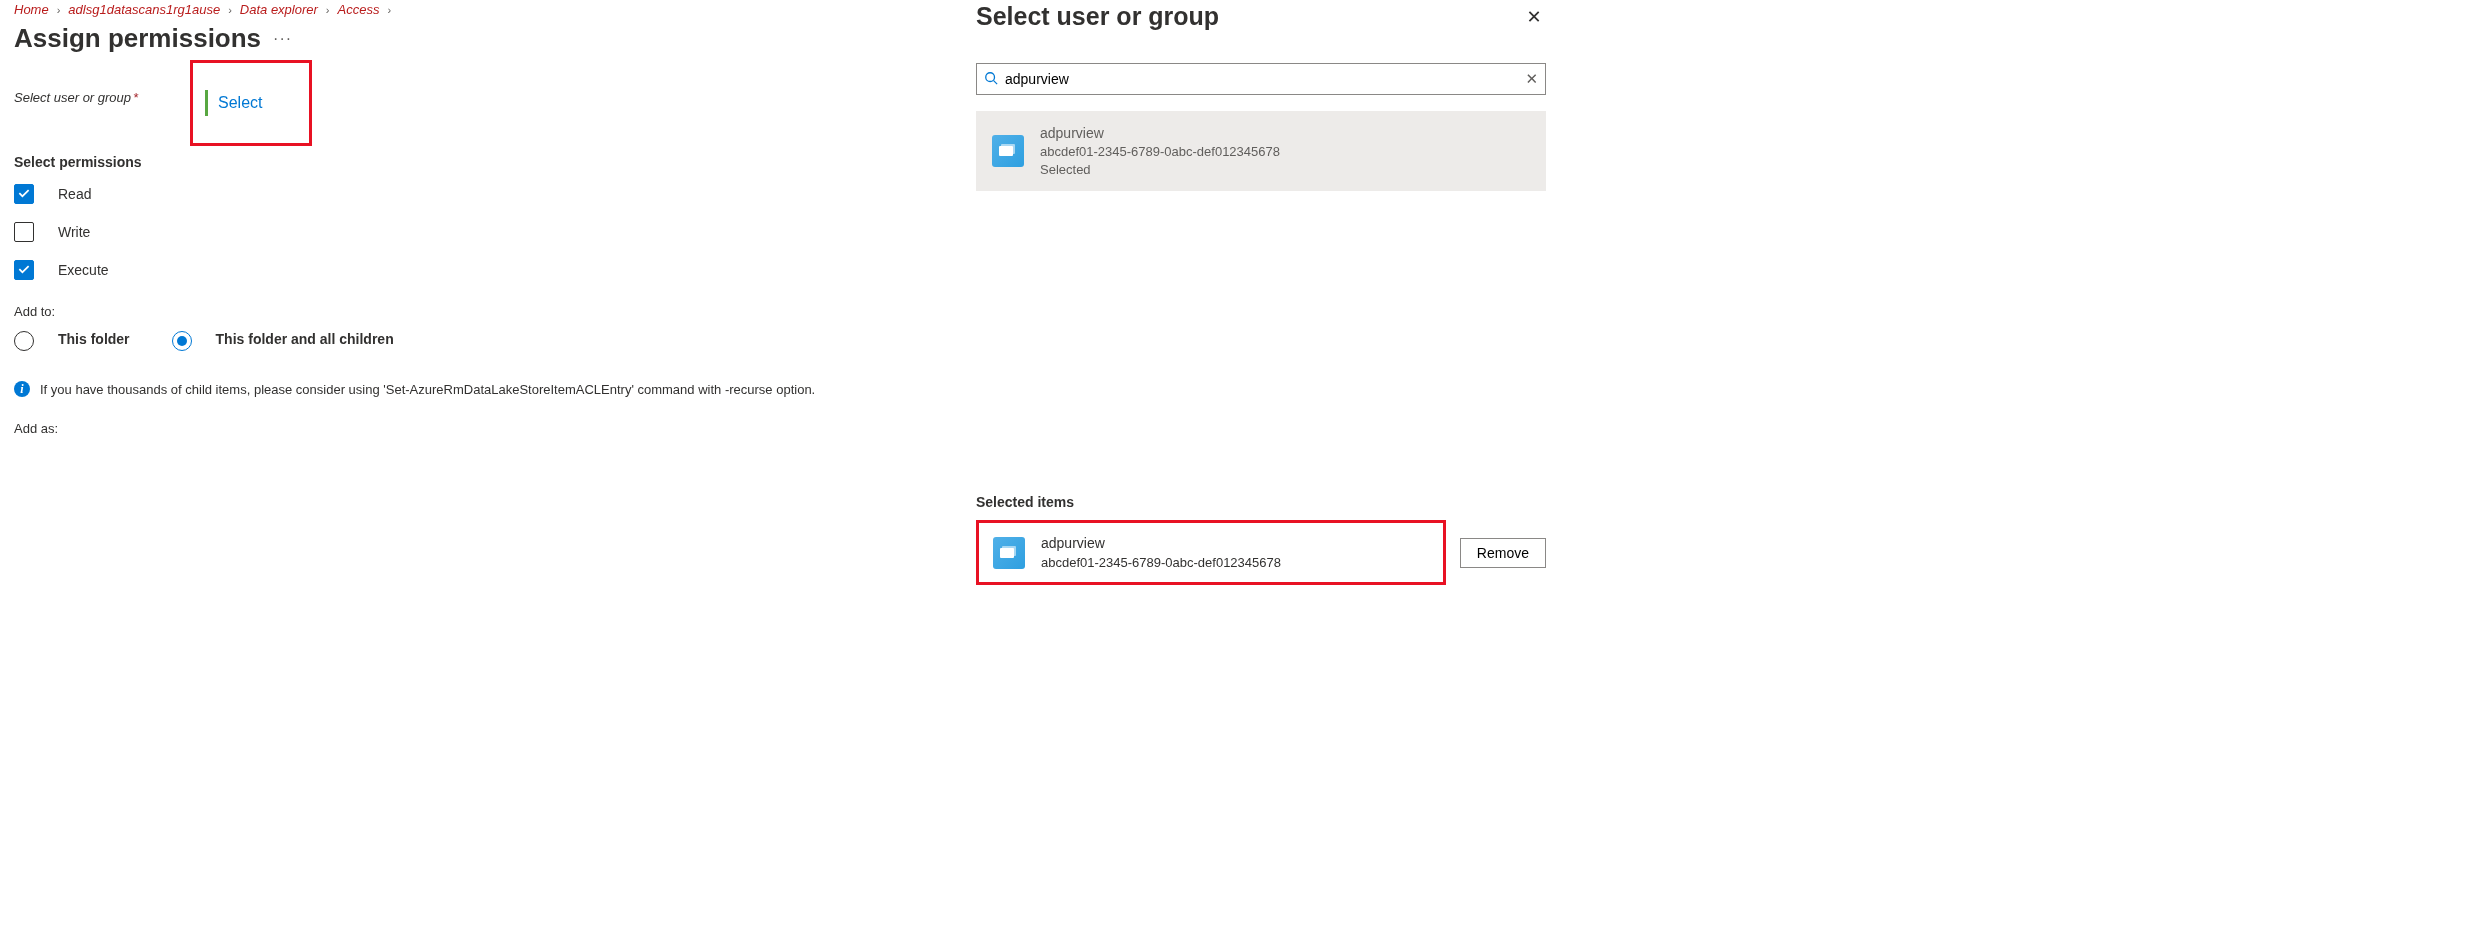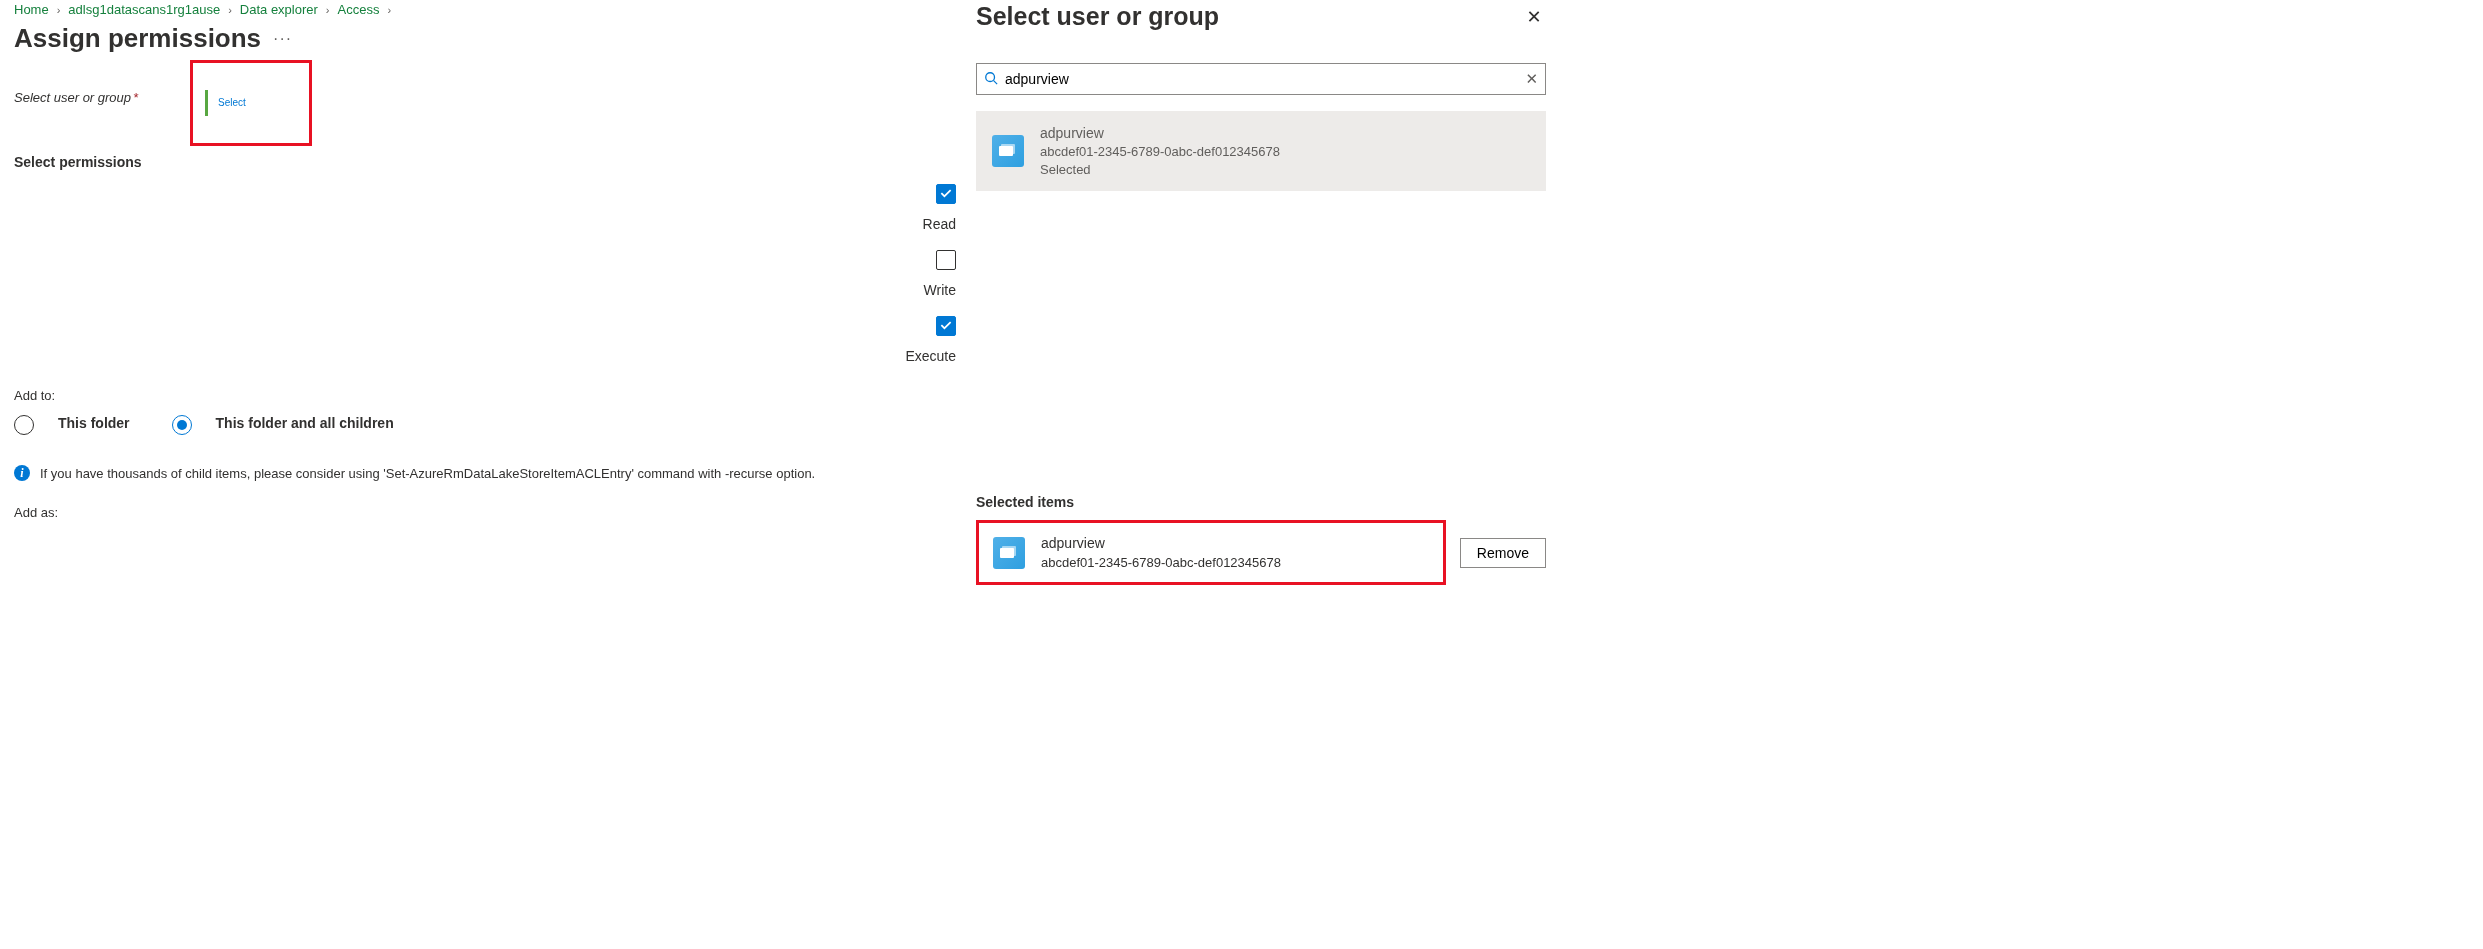--- a/index.html
+++ b/index.html
@@ -15,21 +15,21 @@
   }
   .left-pane { flex: 1; padding: 2px 10px 10px 14px; }
   .right-pane {
     width: 590px;
     padding: 2px 10px 10px 10px;
     display: flex;
     flex-direction: column;
   }
   
   .breadcrumbs { display: flex; align-items: center; gap: 8px; font-size: 13px; }
-  .breadcrumbs a { color: #15803d; text-decoration: none; cursor: pointer; }
+  .breadcrumbs a { color: #b91c1c; text-decoration: none; cursor: pointer; font-style: italic; }
   .chev { color: #605e5c; font-size: 11px; }
   
   .title-row { display: flex; align-items: center; gap: 12px; margin-top: 6px; }
   .title { font-size: 26px; font-weight: 600; }
   .ellipsis { font-size: 16px; color: #605e5c; cursor: pointer; letter-spacing: 1px; }
   
   .form-row { display: flex; align-items: flex-start; margin-top: 36px; }
   .form-label { width: 176px; font-size: 13px; font-style: italic; }
   .req { color: #a4262c; margin-left: 2px; }
   .select-box {
@@ -39,26 +39,26 @@
     display: flex;
     align-items: center;
     padding-left: 12px;
     margin-top: -30px;
   }
   .select-link {
     border-left: 3px solid #58a741;
     padding-left: 10px;
     color: #0078d4;
     cursor: pointer;
-    font-size: 10px;
+    font-size: 16px;
     line-height: 26px;
   }
   .section-header { font-weight: 600; font-size: 14px; margin-top: 8px; margin-bottom: 14px; }
   
-  .cb-row { display: flex; align-items: flex-end; gap: 12px; margin-bottom: 18px; flex-direction: column; }
+  .cb-row { display: flex; align-items: center; gap: 24px; margin-bottom: 18px; }
   .cb {
     width: 20px; height: 20px; border-radius: 2px; display: flex;
     align-items: center; justify-content: center; cursor: pointer;
     border: 1px solid #323130;
   }
   .cb.checked { background: #0078d4; border-color: #0078d4; }
   .cb.checked svg { display: block; }
   .cb svg { display: none; }
   .cb-label { font-size: 14px; }
   .group-label { font-size: 13px; margin-bottom: 12px; margin-top: 24px; }

